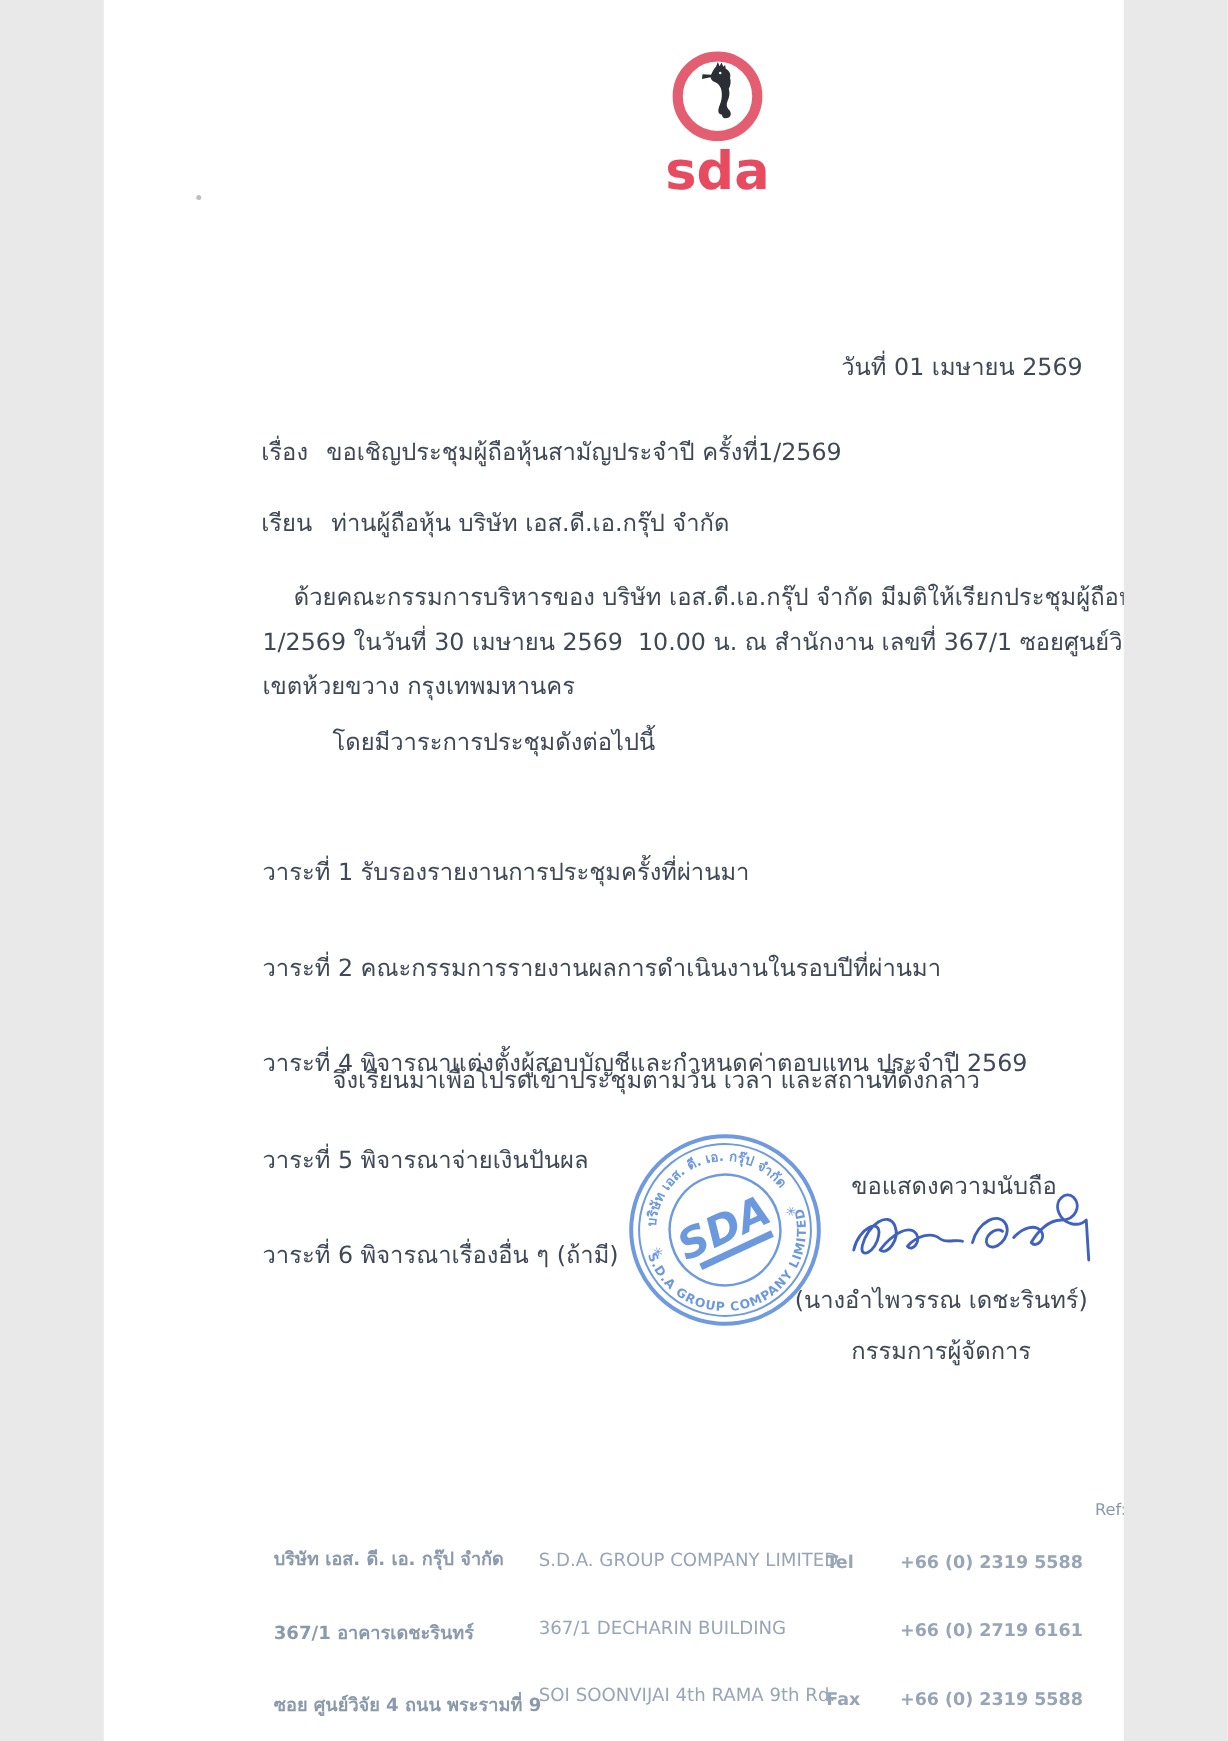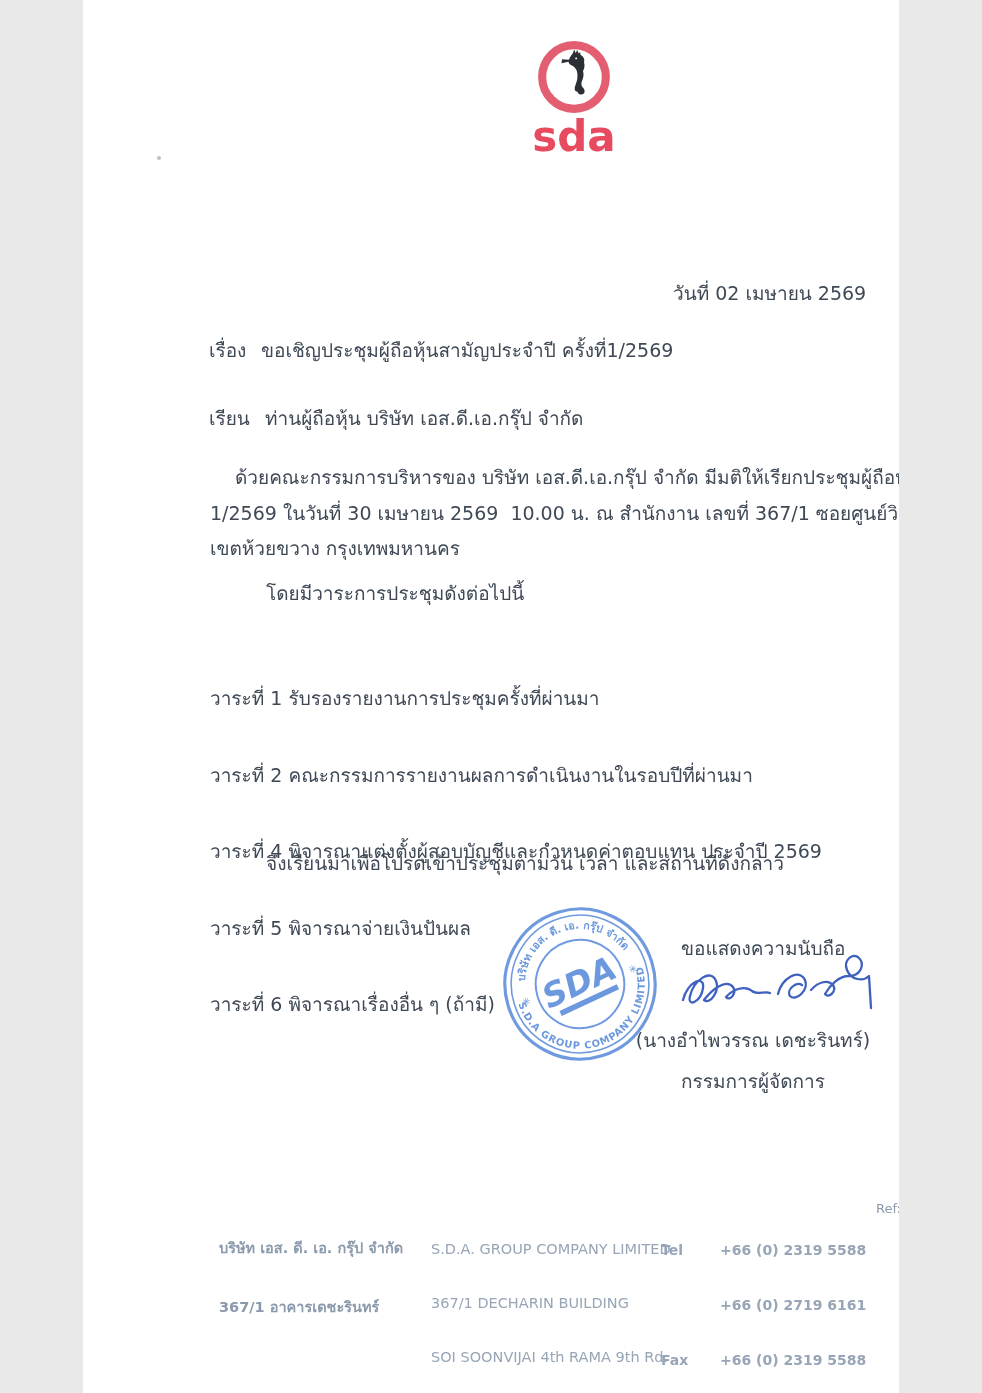--- a/index.html
+++ b/index.html
@@ -81,23 +81,23 @@
                  C55,44 52,41 48,39
                  C44,38 41,35 40,31
                  L26,34 L27,26 L41,27
                  C43,22 46,17 49,14 Z"></path>
         <circle cx="56" cy="24" r="2" fill="#ffffff"></circle>
       </g>
     </svg>
     <div class="logo-word">sda</div>
   </div>
 
-  <div class="abs body-text" style="left:590px; top:278px;">วันที่ 02 เมษายน 2569</div>
-
-  <div class="abs body-text line-row" style="left:126px; top:335px;">
+  <div class="abs body-text" style="left:590px; top:278px;">วันที่ 01 เมษายน 2569</div>
+
+  <div class="abs body-text line-row" style="left:126px; top:346px;">
     <span class="lbl" style="width:52px;">เรื่อง</span>
     <span>ขอเชิญประชุมผู้ถือหุ้นสามัญประจำปี ครั้งที่1/2569</span>
   </div>
 
   <div class="abs body-text line-row" style="left:126px; top:403px;">
     <span class="lbl" style="width:56px;">เรียน</span>
     <span>ท่านผู้ถือหุ้น บริษัท เอส.ดี.เอ.กรุ๊ป จำกัด</span>
   </div>
 
   <div class="abs body-text" style="left:152px; top:462px;">ด้วยคณะกรรมการบริหารของ บริษัท เอส.ดี.เอ.กรุ๊ป จำกัด มีมติให้เรียกประชุมผู้ถือหุ้นสามัญประจำปี ครั้งที่</div>
@@ -155,20 +155,21 @@
   </svg>
 
   <div class="sig-block">
     <div>(นางอำไพวรรณ เดชะรินทร์)</div>
     <div>กรรมการผู้จัดการ</div>
   </div>
 
   <div class="footer-col f-thai">
     <div>บริษัท เอส. ดี. เอ. กรุ๊ป จำกัด</div>
     <div>367/1 อาคารเดชะรินทร์</div>
+    <div>ซอย ศูนย์วิจัย 4 ถนน พระรามที่ 9</div>
     
     
   </div>
 
   <div class="footer-col f-en">
     <div>S.D.A. GROUP COMPANY LIMITED</div>
     <div>367/1 DECHARIN BUILDING</div>
     <div>SOI SOONVIJAI 4th RAMA 9th Rd.</div>
     
     

